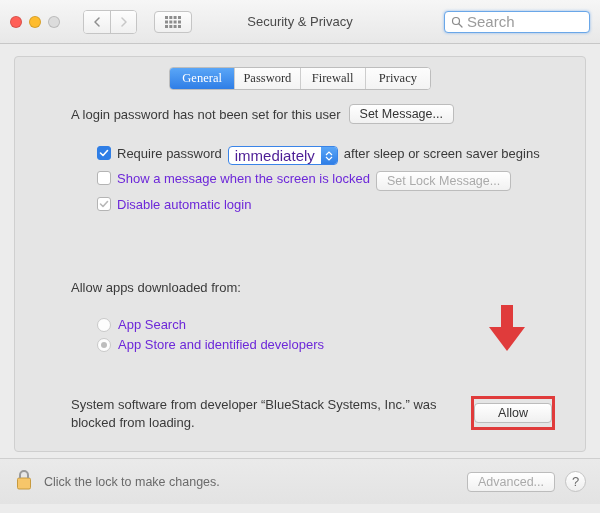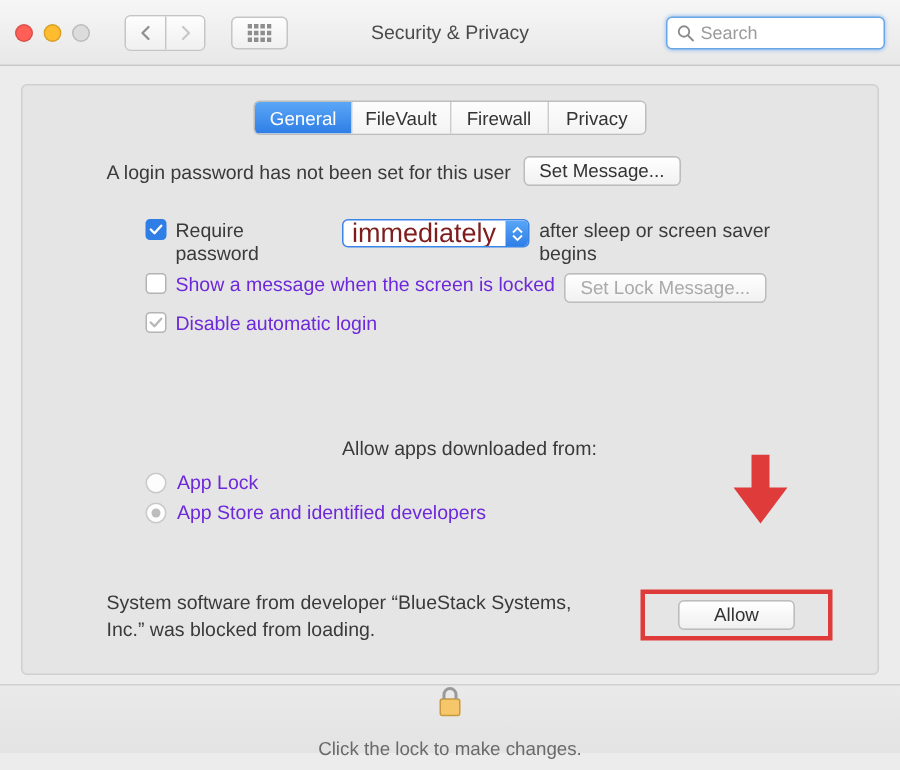--- a/index.html
+++ b/index.html
@@ -41,21 +41,21 @@
       width: 146px; height: 22px;
       border: 1px solid #6aa7e8;
       border-radius: 4px;
       background: #fff;
       display: flex; align-items: center;
       padding: 0 6px; gap: 4px;
       box-shadow: 0 0 3px rgba(75,149,236,.6);
     }
     .search-wrap svg { flex: none; }
     .search-input {
-      border: none; outline: none; width: 100%; font-size: 12px; color: #404040;
+      border: none; outline: none; width: 100%; font-size: 15px; color: #404040;
       background: transparent;
     }
     .search-input::placeholder { color: #9b9b9b; }
     
     .panel-outer { padding: 12px 14px 6px 14px; }
     .card {
       background: #e5e5e5;
       border: 1px solid #cfcfcf;
       border-radius: 4px;
       padding: 0 0 20px 0;
@@ -64,20 +64,21 @@
     }
     
     .segmented {
       display: flex;
       width: 262px;
       margin: 10px auto 14px auto;
       border: 1px solid #bdbdbd;
       border-radius: 4px;
       overflow: hidden;
       background: #fff;
+      font-family: Liberation Serif, serif;
     }
     .seg-btn {
       flex: 1;
       height: 21px;
       display: flex; align-items: center; justify-content: center;
       font-size: 12.5px;
       background: linear-gradient(#fdfdfd,#f3f3f3);
       color: #333;
       cursor: default;
     }
@@ -106,42 +107,42 @@
     .cb.checked { background: #2f7ee6; border-color: #2f7ee6; }
     .cb.checked svg { width: 10px; height: 10px; }
     .cb.dim-checked { background: #fff; }
     .cb.dim-checked svg { width: 10px; height: 10px; }
     .dim { color: #6d28d9; }
     .mini-select {
       height: 19px; display: inline-flex; align-items: center;
       border: 1px solid #3a84e8; border-radius: 4px; overflow: hidden;
       background: #fff;
     }
-    .mini-select .sel-text { padding: 4px 6px; font-size: 18px; color: #7f1d1d; }
+    .mini-select .sel-text { padding: 4px 6px; font-size: 15px; color: #4c1d95; }
     .mini-select .sel-arrows {
       width: 16px; height: 100%; background: linear-gradient(#5aa6f7,#2f7ee6);
       display: flex; flex-direction: column; align-items: center; justify-content: center; gap: 0px;
     }
     .section-gap { height: 62px; }
-    .allow-hdr { margin-left: 26px; margin-bottom: 8px; text-align: center; }
+    .allow-hdr { margin-left: 26px; margin-bottom: 22px; }
     .radio-row { margin-left: 52px; display: flex; align-items: center; gap: 7px; margin-bottom: 5px; }
     .radio {
       width: 14px; height: 14px; border: 1px solid #c9c9c9; border-radius: 50%; background: #fdfdfd;
       display: inline-flex; align-items: center; justify-content: center; flex: none;
     }
     .radio.checked::after { content:""; width: 6px; height: 6px; border-radius:50%; background:#bdbdbd; }
     .blocked-row {
       margin-top: 44px;
       margin-left: 26px;
       display: flex; align-items: flex-start; gap: 18px;
     }
     .blocked-text { flex: 1; line-height: 1.35; }
     .allow-box {
       border: 3px solid #e03b3b;
-      padding: 4px 22px;
+      padding: 4px 0;
       position: relative;
     }
     .allow-btn {
       width: 78px; height: 20px;
       border: 1px solid #bcbcbc; border-radius: 4px;
       background: linear-gradient(#fff,#f0f0f0);
       font-size: 12.5px; color: #333;
       display: flex; align-items: center; justify-content: center;
     }
     .red-arrow {
@@ -152,21 +153,20 @@
     
     .footer {
       height: 46px;
       border-top: 1px solid #cfcfcf;
       background: linear-gradient(#eaeaea,#e3e3e3);
       display: flex; align-items: center;
       padding: 0 14px;
       gap: 10px;
       color: #6a6a6a;
       font-size: 12.5px;
-      flex-direction: column;
     }
     .footer .spacer { flex: 1; }
     .help-btn {
       width: 21px; height: 21px; border-radius: 50%;
       border: 1px solid #c4c4c4; background: linear-gradient(#fff,#eee);
       display: flex; align-items: center; justify-content: center;
       color: #6c6c6c; font-size: 13px;
     }
   </style>
 </head>
@@ -216,21 +216,21 @@
       </svg>
     <input class="search-input" placeholder="Search" style="">
   </div>
 </div>
 
 <div class="panel-outer">
   <div class="card">
 
     <div class="segmented">
       <div class="seg-btn active">General</div>
-      <div class="seg-btn">FileVault</div>
+      <div class="seg-btn">Password</div>
       <div class="seg-btn">Firewall</div>
       <div class="seg-btn">Privacy</div>
     </div>
 
     <div class="content">
 
       <div class="row line1">
         <span>A login password has not been set for this user</span>
         <button class="aq-btn">Set Message...</button>
       </div>
@@ -270,21 +270,21 @@
         </span>
         <span class="dim">Disable automatic login</span>
       </div>
 
       <div class="section-gap"></div>
 
       <div class="allow-hdr">Allow apps downloaded from:</div>
 
       <div class="radio-row">
         <span class="radio"></span>
-        <span class="dim">App Lock</span>
+        <span class="dim">App Search</span>
       </div>
       <div class="radio-row">
         <span class="radio checked"></span>
         <span class="dim">App Store and identified developers</span>
       </div>
 
       <div class="blocked-row">
         <div class="blocked-text">System software from developer “BlueStack Systems, Inc.” was blocked from loading.</div>
         <div class="allow-box">
           <div class="allow-btn">Allow</div>

